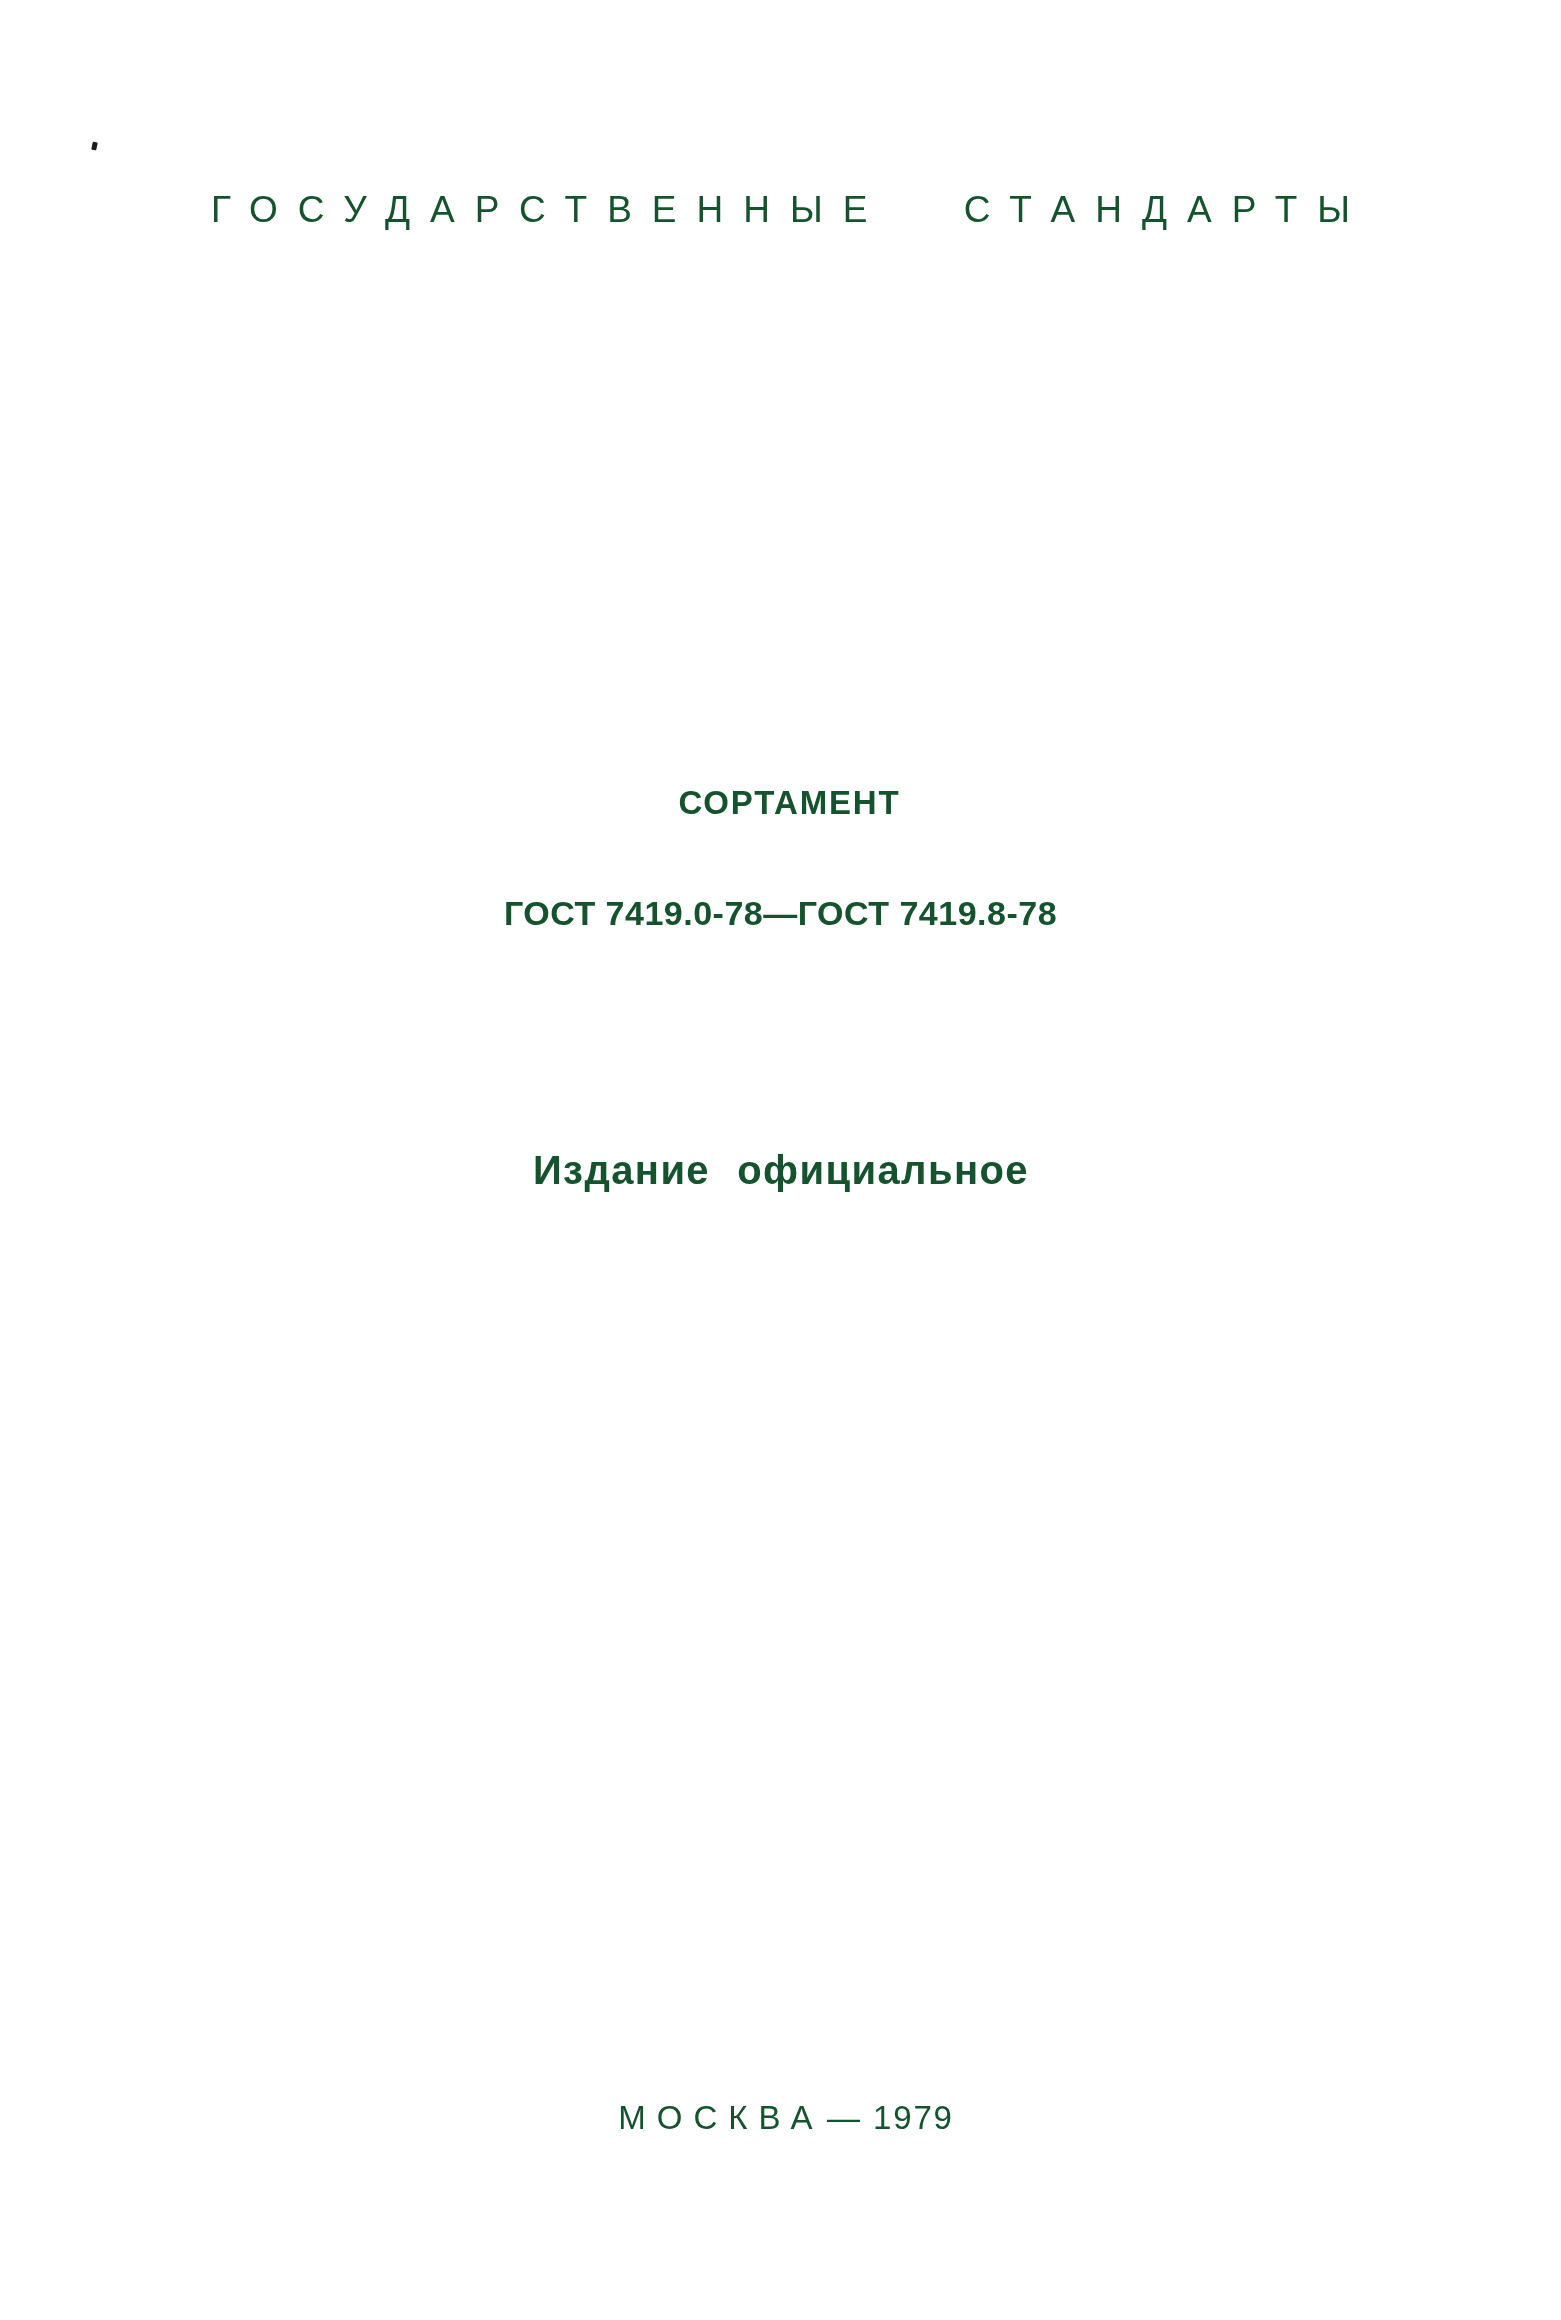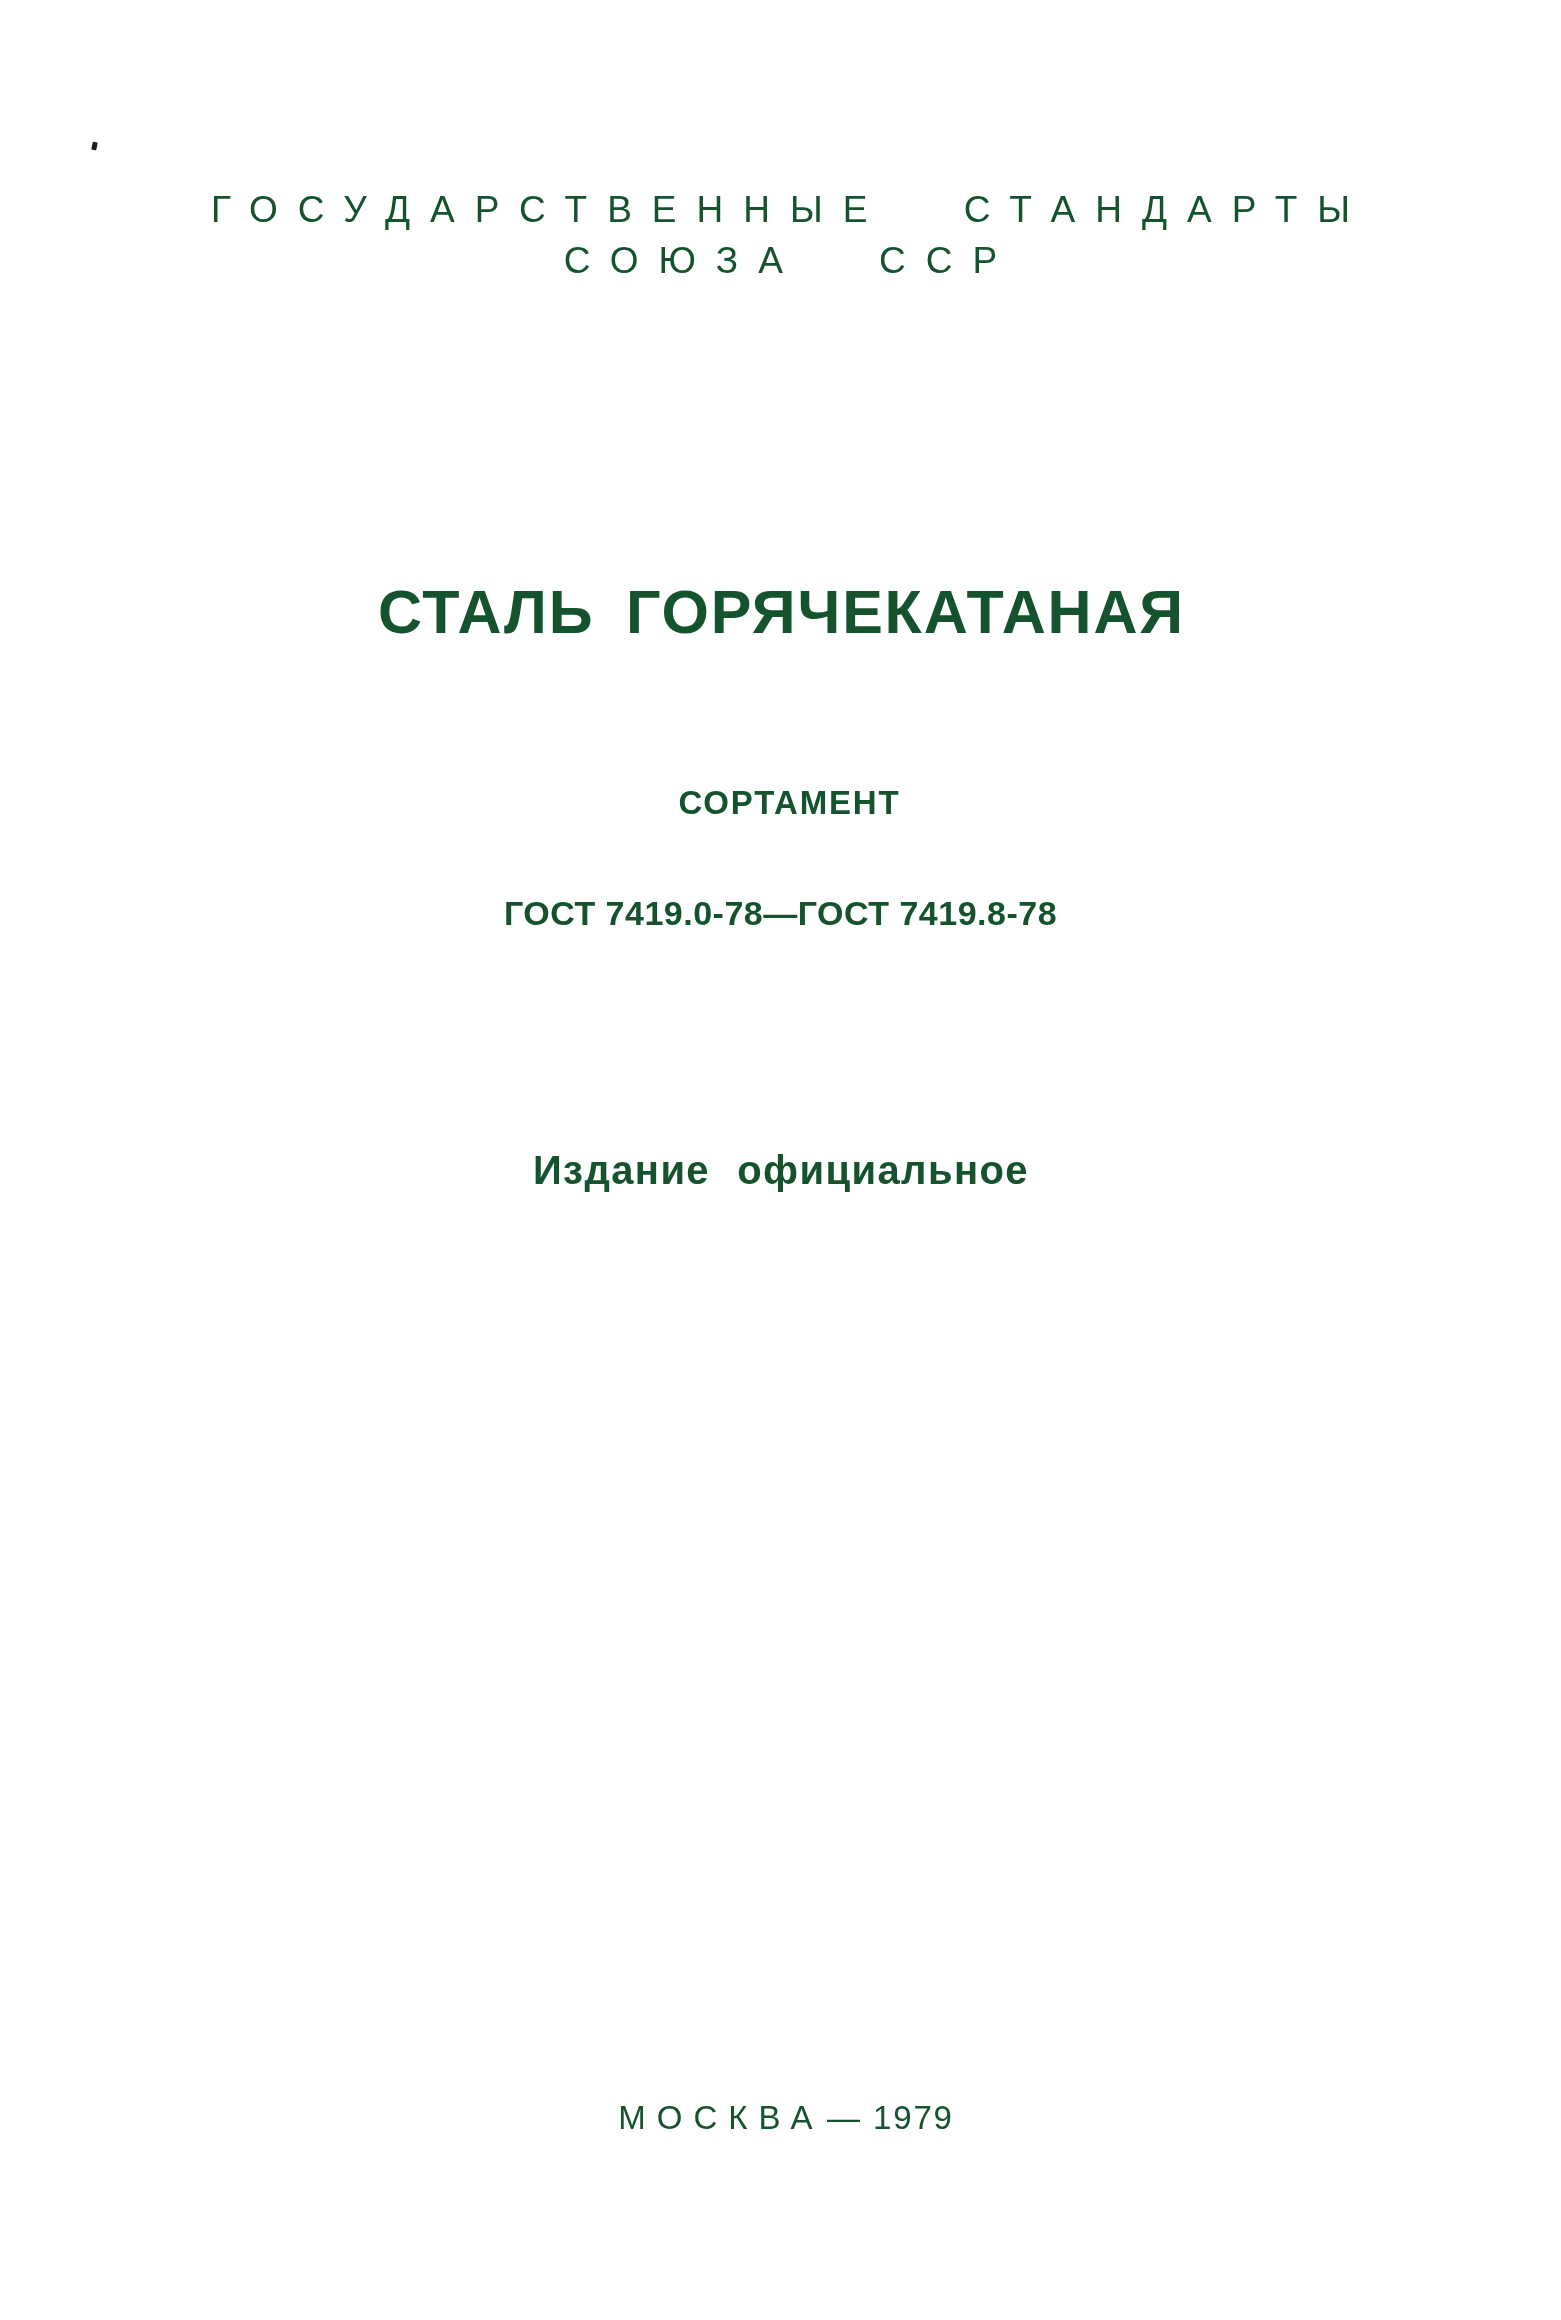--- a/index.html
+++ b/index.html
@@ -94,25 +94,23 @@
 </style>
 </head>
 <body>
 
 <div class="page">
 
   <div class="speck"></div>
 
   <div class="centered header">
     <div>ГОСУДАРСТВЕННЫЕ СТАНДАРТЫ</div>
-    <div>СОЮЗА ССР</div>
   </div>
 
   <div class="centered title">
-    <div>СТАЛЬ ГОРЯЧЕКАТАНАЯ</div>
   </div>
 
   <div class="centered subtitle">СОРТАМЕНТ</div>
 
   <div class="centered gost">ГОСТ 7419.0-78—ГОСТ 7419.8-78</div>
 
   <div class="centered edition">Издание официальное</div>
 
   <div class="centered imprint">
     <span class="city">МОСКВА</span><span class="dash">—</span><span class="year">1979</span>

